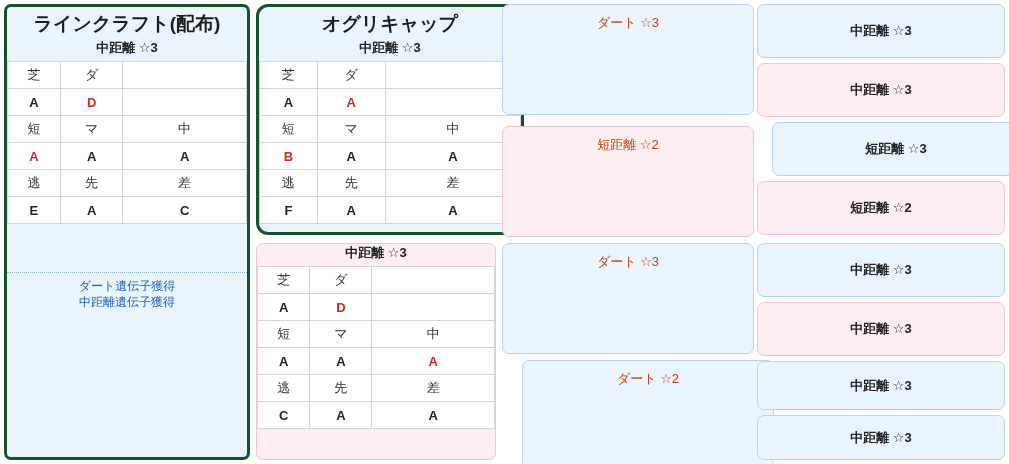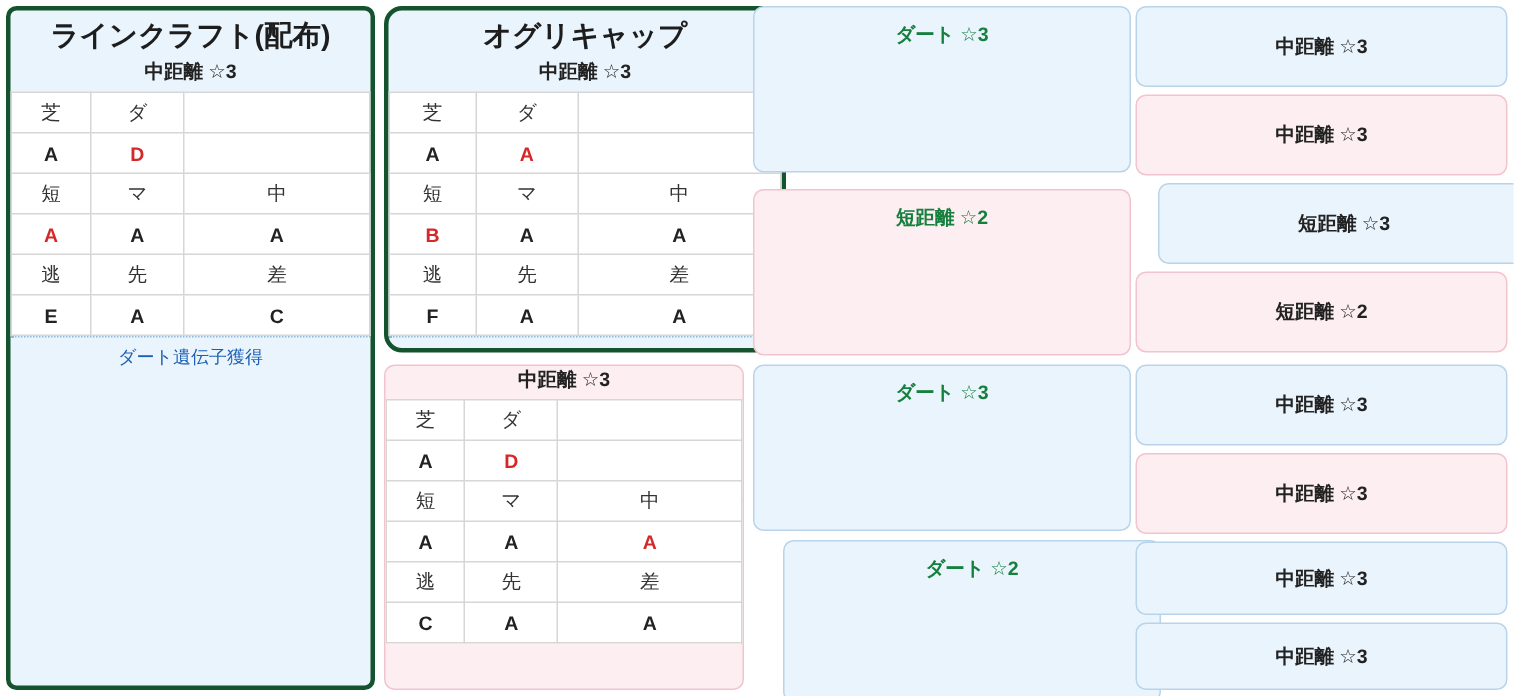--- a/index.html
+++ b/index.html
@@ -77,39 +77,39 @@
   .red{color:#d62828;}
   .dark{color:#222;}
 
   .notes{
     text-align:center;
     padding:5px 0 4px;
     line-height:16px;
   }
   .note-blue{color:#1d5fb4;font-size:12px;display:block;}
 
-  .dotted-top{border-top:1px dotted #8fb8d8;}
+  .dotted-top{border-top:1px dotted #8fb8d8;margin-top:48px;}
   .centered{
     display:flex;
     align-items:center;
     justify-content:center;
     text-align:center;
     font-weight:bold;
     font-size:13px;
     color:#222;
     height:100%;
   }
   .toplabel{
     display:flex;
     align-items:flex-start;
     justify-content:center;
     text-align:center;
-    font-weight:bold;
-    font-size:13px;
-    color:#15803d;
+    font-weight:normal;
+    font-size:13px;
+    color:#c2410c;
     height:100%;
     padding-top:9px;
     box-sizing:border-box;
   }
 </style>
 </head>
 <body>
 
 <div class="root">
 
@@ -149,20 +149,21 @@
       <tr>
         <td class="g-purple dark">E</td>
         <td class="g-orange dark">A</td>
         <td class="g-green dark">C</td>
         <td class="g-gray dark">G</td>
       </tr>
     </tbody>
       </table>
     <div class="notes dotted-top">
       <span class="note-blue">ダート遺伝子獲得</span>
+      <span class="note-blue">中距離遺伝子獲得</span>
     </div>
   </div>
 
   <div class="charcard" style="left:256px;top:4px;width:268px;height:231px;border-radius:12px;">
     <div class="charname">オグリキャップ</div>
     <div class="charsub">中距離 ☆3</div>
     <table class="stats">
       <tbody>
           <tr>
         <td class="hdr" style="width:22%">芝</td>

